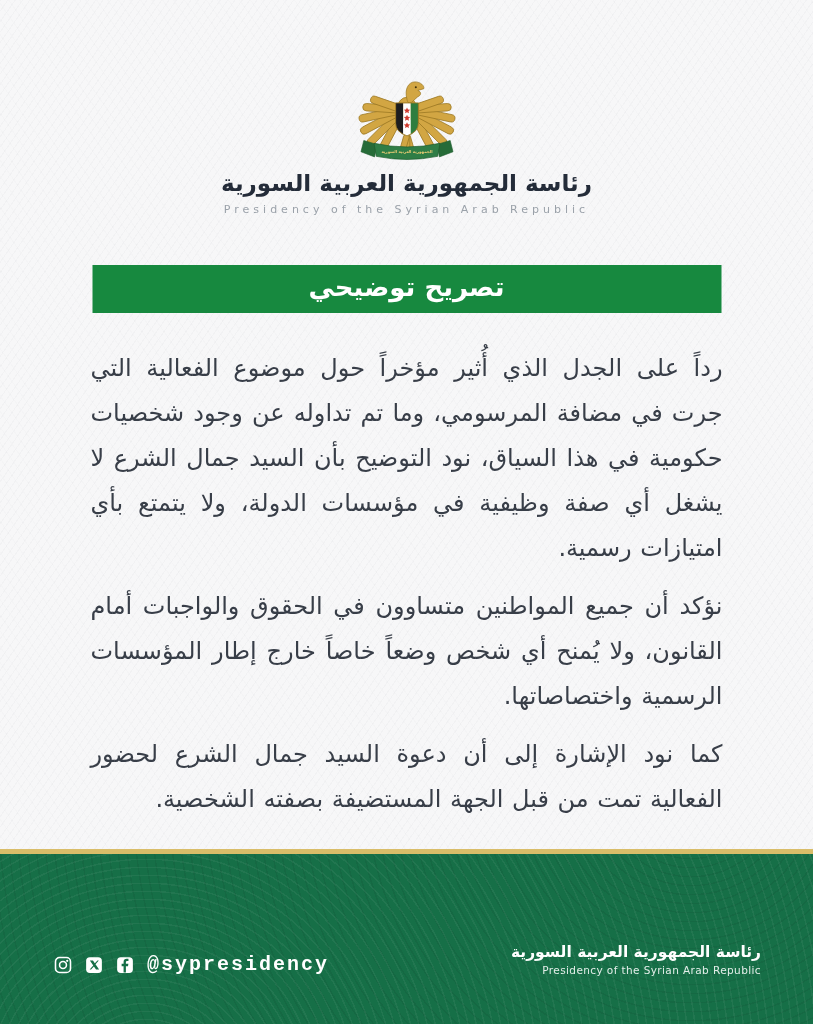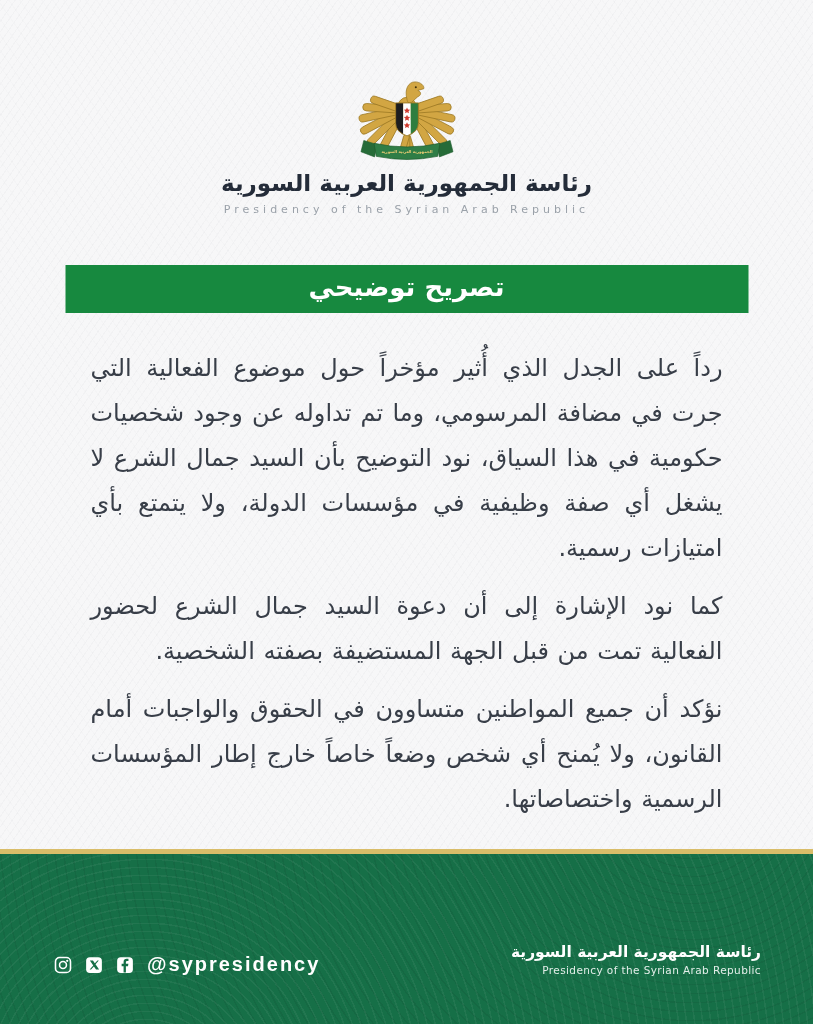--- a/index.html
+++ b/index.html
@@ -29,21 +29,21 @@
     letter-spacing:0;
   }
   .org-title-en {
     position:absolute; top:203px; left:0; right:0;
     text-align:center;
     font-size:11px; color:#9aa1a9; letter-spacing:4px; font-weight:500;
   }
   
   .title-bar {
     position:absolute; top:265px; left:50%; transform:translateX(-50%);
-    width:683px; height:48px;
+    width:629px; height:48px;
     background:#17893f;
     display:flex; align-items:center; justify-content:center;
   }
   .title-bar span {
     color:#ffffff; font-size:26px; font-weight:bold; direction:rtl;
     padding-bottom:4px;
   }
   
   .statement-body {
     position:absolute; top:346px; left:50%; transform:translateX(-50%);
@@ -68,21 +68,21 @@
     background-image:
       repeating-radial-gradient(circle at 18% 140%, rgba(255,255,255,0.05) 0 1.5px, transparent 1.5px 8px),
       repeating-radial-gradient(circle at 85% -40%, rgba(0,0,0,0.06) 0 1.5px, transparent 1.5px 9px);
   }
   .social-row {
     position:absolute; left:54px; bottom:48px;
     display:flex; align-items:center; gap:13px;
   }
   .social-icon { width:18px; height:18px; flex:0 0 auto; }
   .social-handle {
-    color:#ffffff; font-family:Liberation Sans, sans-serif;
+    color:#ffffff; font-family:Liberation Mono, monospace;
     font-size:20px; font-weight:bold; letter-spacing:2px; margin-right:8px;
   }
   .footer-brand {
     position:absolute; right:52px; bottom:48px; text-align:right;
   }
   .footer-brand .ar {
     direction:rtl; color:#ffffff; font-weight:bold; font-size:15.5px;
   }
   .footer-brand .en {
     color:rgba(255,255,255,0.88); font-size:10.5px; margin-top:3px; letter-spacing:0.4px;
@@ -152,22 +152,22 @@
 
   <div class="org-title-ar">رئاسة الجمهورية العربية السورية</div>
   <div class="org-title-en">Presidency of the Syrian Arab Republic</div>
 
   <div class="title-bar">
     <span>تصريح توضيحي</span>
   </div>
 
   <div class="statement-body">
     <p>رداً على الجدل الذي أُثير مؤخراً حول موضوع الفعالية التي جرت في مضافة المرسومي، وما تم تداوله عن وجود شخصيات حكومية في هذا السياق، نود التوضيح بأن السيد جمال الشرع لا يشغل أي صفة وظيفية في مؤسسات الدولة، ولا يتمتع بأي امتيازات رسمية.</p>
+    <p>نؤكد أن جميع المواطنين متساوون في الحقوق والواجبات أمام القانون، ولا يُمنح أي شخص وضعاً خاصاً خارج إطار المؤسسات الرسمية واختصاصاتها.</p>
     <p>كما نود الإشارة إلى أن دعوة السيد جمال الشرع لحضور الفعالية تمت من قبل الجهة المستضيفة بصفته الشخصية.</p>
-    <p>نؤكد أن جميع المواطنين متساوون في الحقوق والواجبات أمام القانون، ولا يُمنح أي شخص وضعاً خاصاً خارج إطار المؤسسات الرسمية واختصاصاتها.</p>
   </div>
 
   <div class="footer">
     <div class="gold-line"></div>
     <div class="footer-green">
 
       <div class="social-row">
 
         <svg class="social-icon" viewBox="0 0 24 24">
           <rect x="2" y="2" width="20" height="20" rx="5.5" fill="none" stroke="#ffffff" stroke-width="2.1"></rect>

